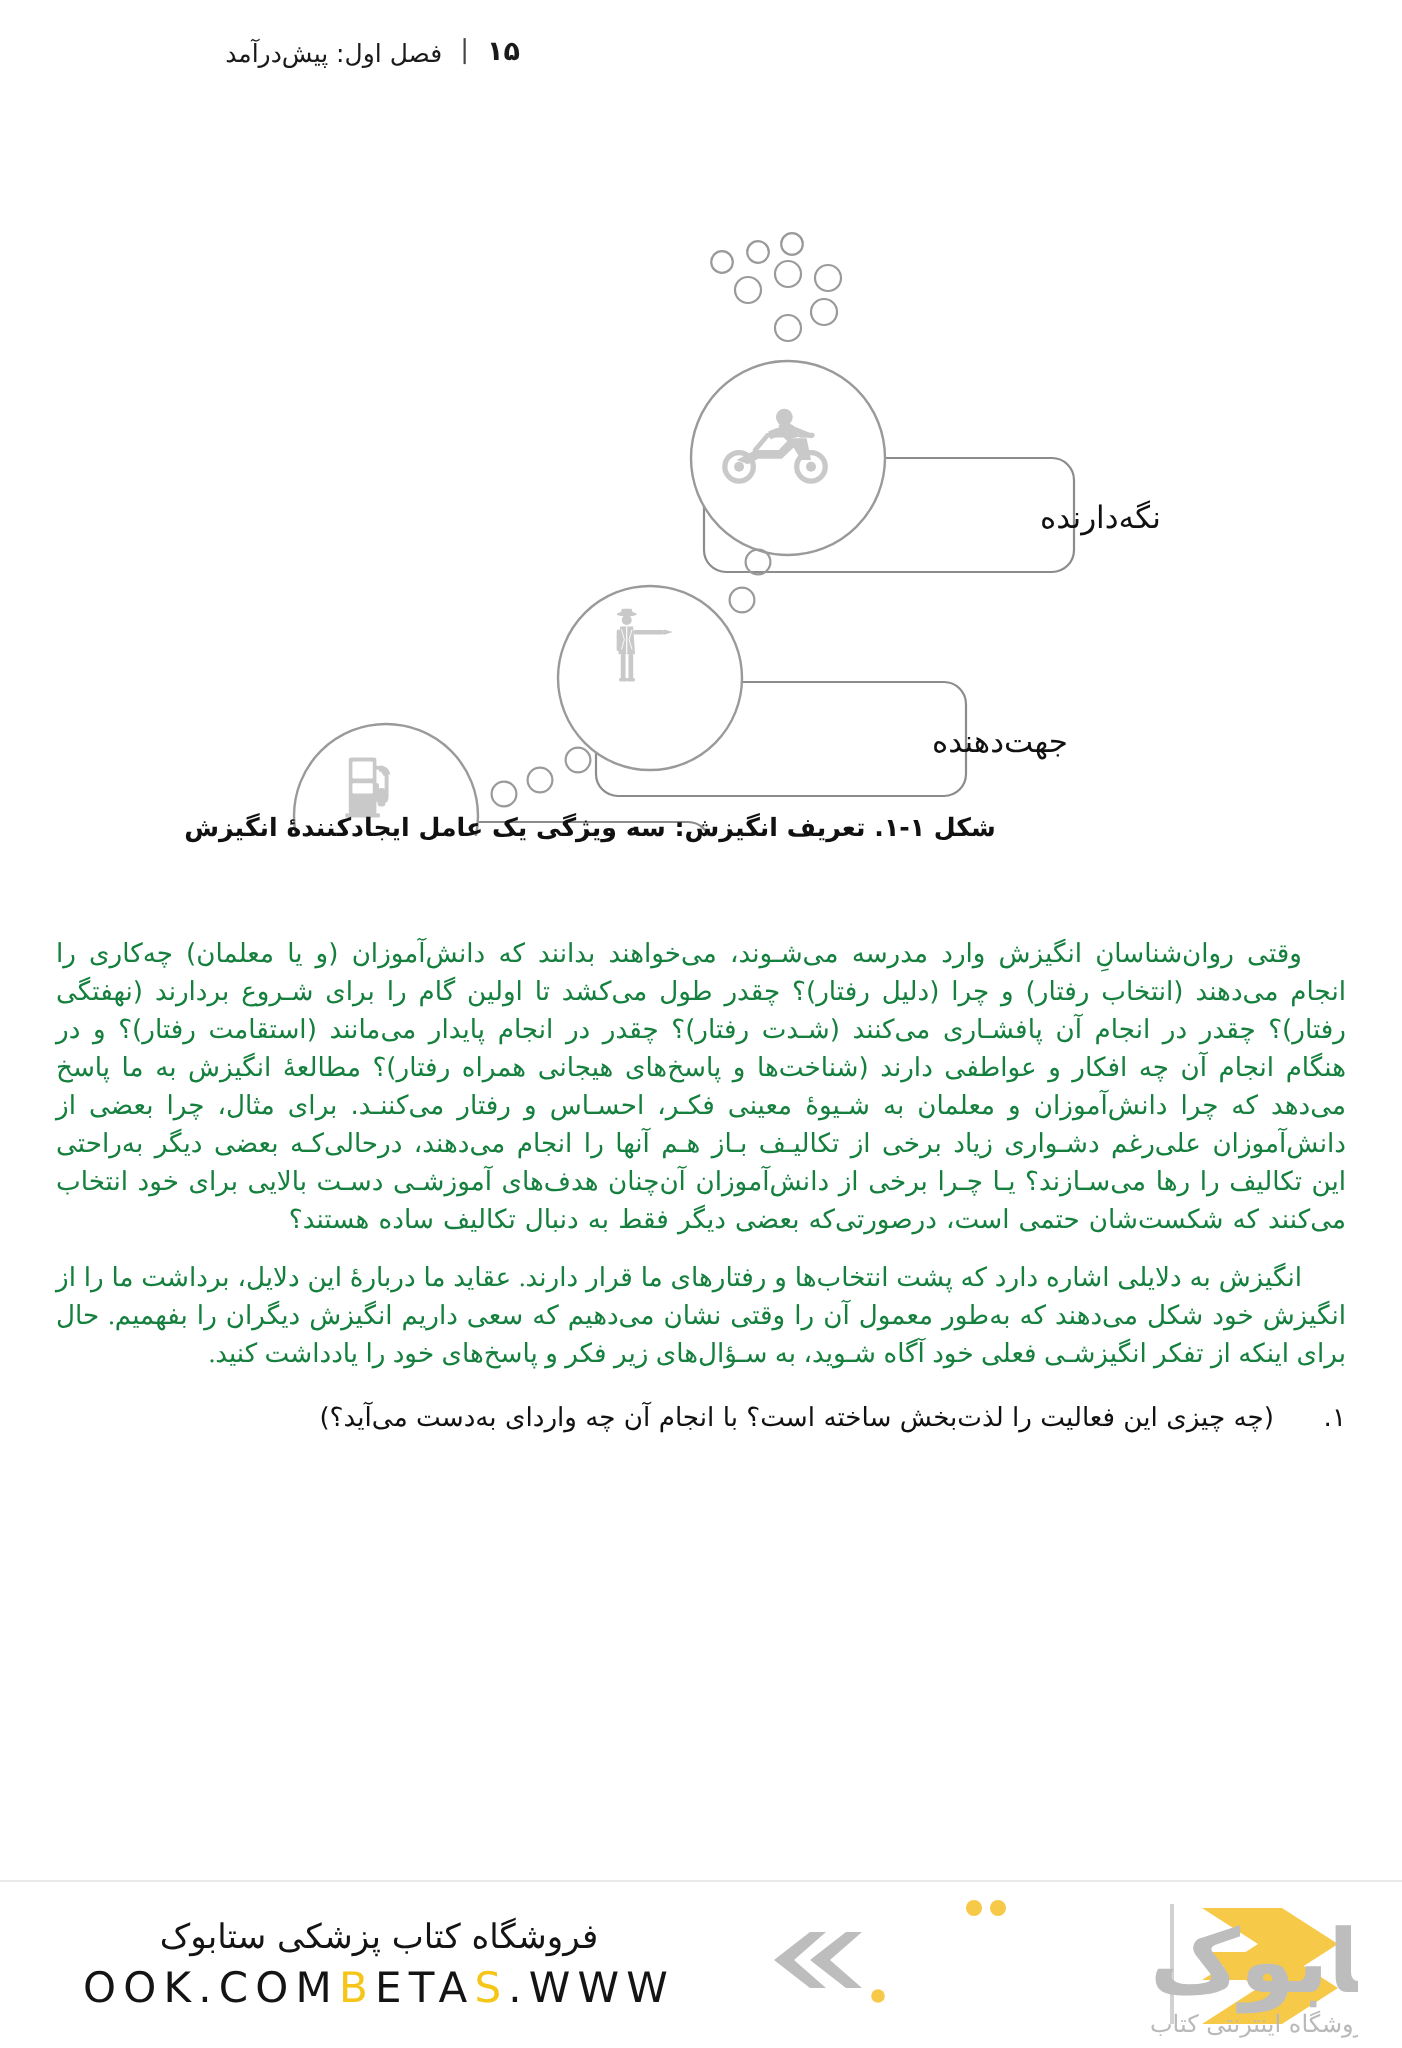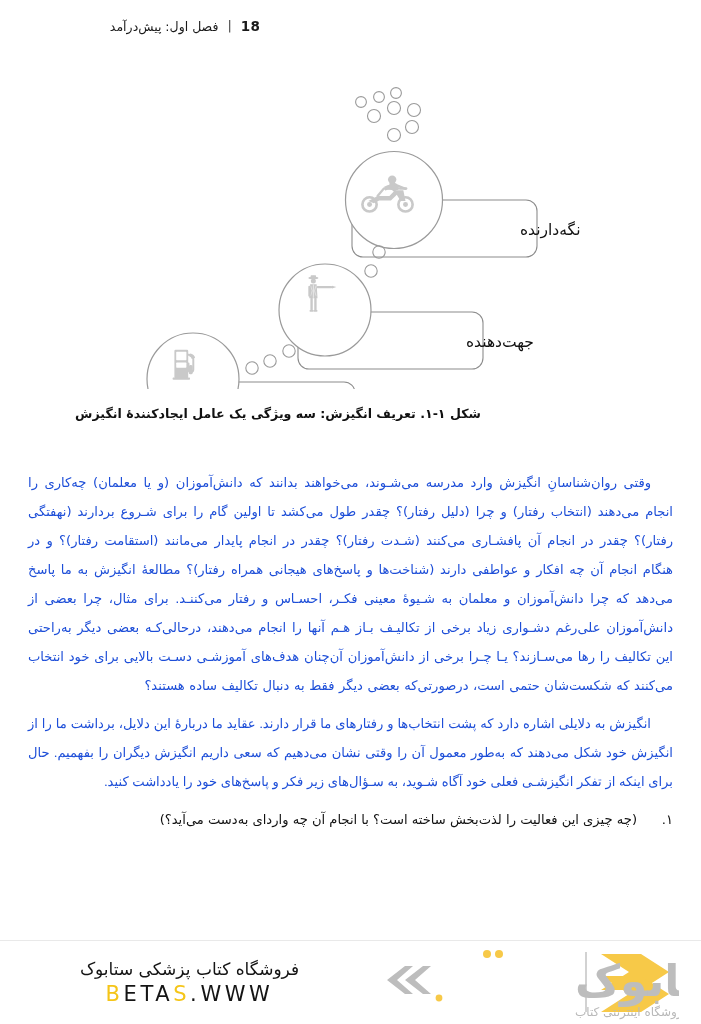--- a/index.html
+++ b/index.html
@@ -46,31 +46,31 @@
   }
   .running-head .chap {
     font-size: 12.5px;
     white-space: nowrap;
     text-align: center;
   }
 
   
   .figure-wrap {
     position: absolute;
-    top: 37px;
+    top: 66px;
     left: 0;
     width: 701px;
     height: 352px;
   }
   .figure-svg { display: block; }
 
   .fig-caption {
     position: absolute;
     top: 406px;
-    left: 0;
+    left: 17px;
     width: 556px;
     text-align: center;
     font-size: 12.6px;
     font-weight: 700;
     color: #111;
     direction: rtl;
     letter-spacing: 0;
   }
 
   
@@ -79,23 +79,23 @@
     top: 468px;
     right: 28px;
     left: 28px;
     direction: rtl;
     text-align: justify;
     text-align-last: right;
   }
   p.para {
     margin: 0 0 9px 0;
     font-size: 13.1px;
-    line-height: 29px;
+    line-height: 19px;
     text-indent: 22px;
-    color: #1d4ed8;
+    color: #15803d;
     word-spacing: .4px;
   }
   p.para.tight { margin-bottom: 8px; font-family: Liberation Serif, serif; }
 
   ol.qlist {
     margin: 12px 0 0 0;
     padding: 0 22px 0 0;
     list-style: none;
     counter-reset: qc;
   }
@@ -167,21 +167,21 @@
     display: flex;
     flex-direction: row;
     white-space: pre;
   }
   .brand-url .hl { color: #f5c518; }
 </style>
 </head>
 <body>
 
 <div class="running-head">
-  <span class="folio">18</span>
+  <span class="folio">۱۵</span>
   <span class="sep">|</span>
   <span class="chap">فصل اول: پیش‌درآمد</span>
 </div>
 
 <div class="figure-wrap">
   <svg class="figure-svg" width="701" height="352" viewBox="0 0 701 352">
 
     <g fill="none" stroke="#9a9a9a" stroke-width="1.1">
       <circle cx="394" cy="98" r="6.5"></circle>
       <circle cx="374" cy="79" r="6.5"></circle>
@@ -314,16 +314,16 @@
       <path d="M26 20 L8 34 L26 48 L34 48 L18 34 L34 20 Z" fill="#bdbdbd"></path>
       <path d="M44 20 L26 34 L44 48 L52 48 L36 34 L52 20 Z" fill="#bdbdbd"></path>
 
       <text x="196" y="70" text-anchor="end" direction="rtl" font-family="DejaVu Sans, Liberation Sans, sans-serif" font-size="12" fill="#b9b9b9">فروشگاه اینترنتی کتاب</text>
     </svg>
   </div>
 
   <div class="brand-right">
     <div class="brand-fa">فروشگاه کتاب پزشکی ستابوک</div>
     <div class="brand-url">
-      <span>WWW.</span><span class="hl">S</span><span>ETA</span><span class="hl">B</span>
+      <span>WWW.</span><span class="hl">S</span><span>ETA</span><span class="hl">B</span><span>OOK.COM</span>
     </div>
   </div>
 </div>
 
 </body></html>

